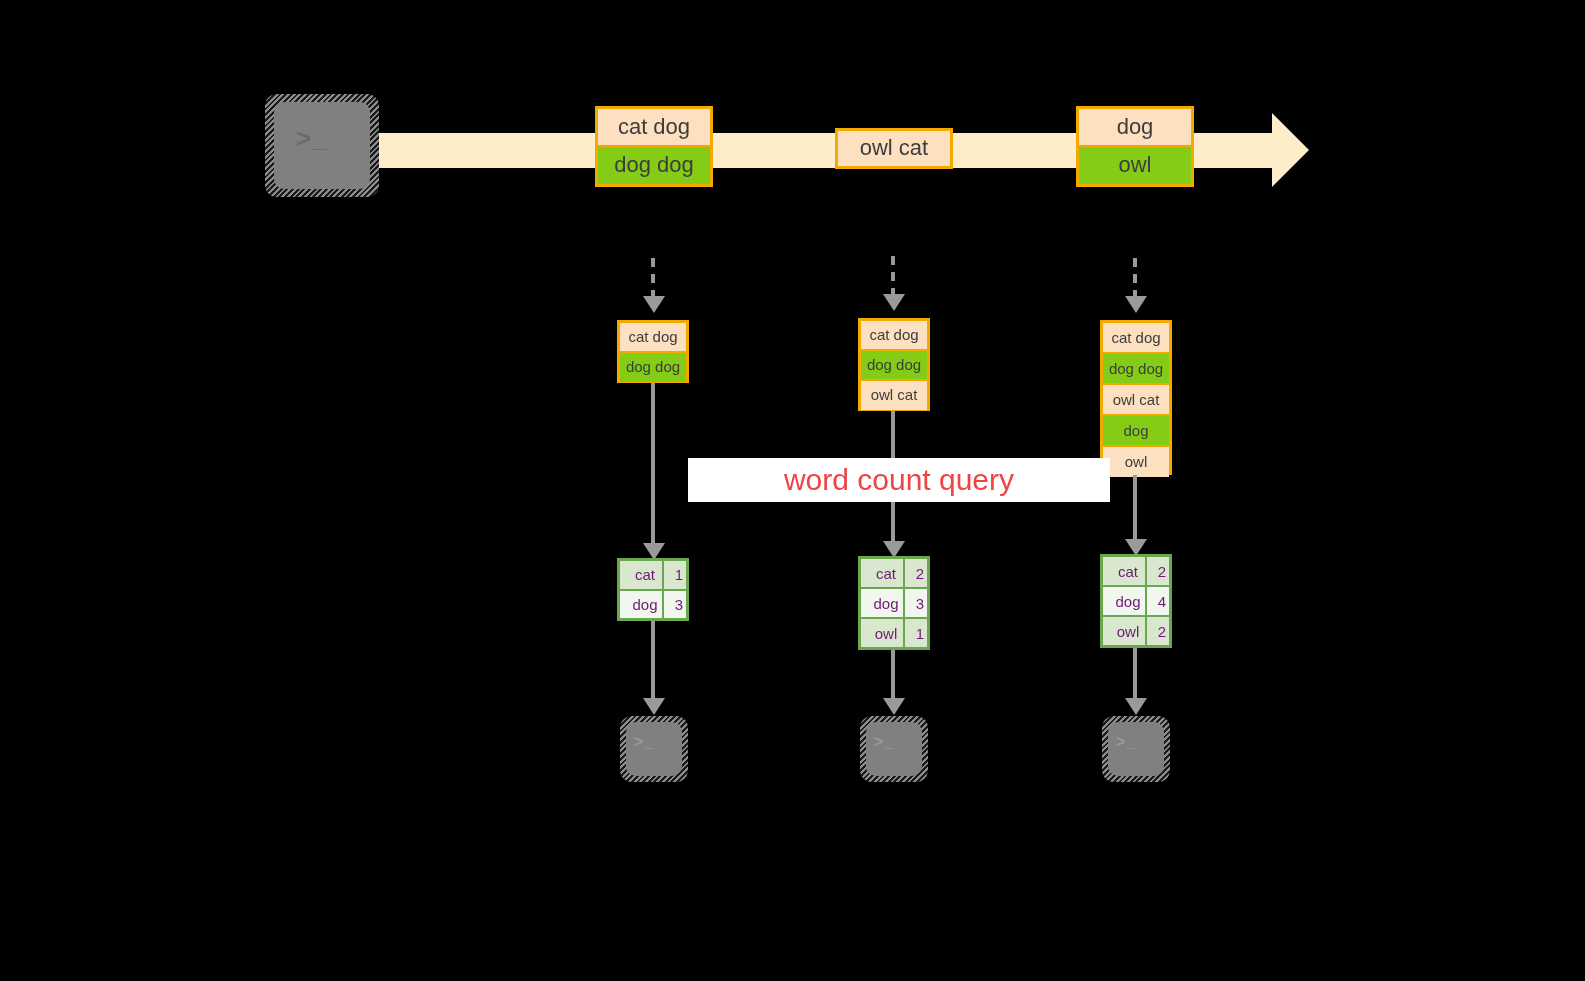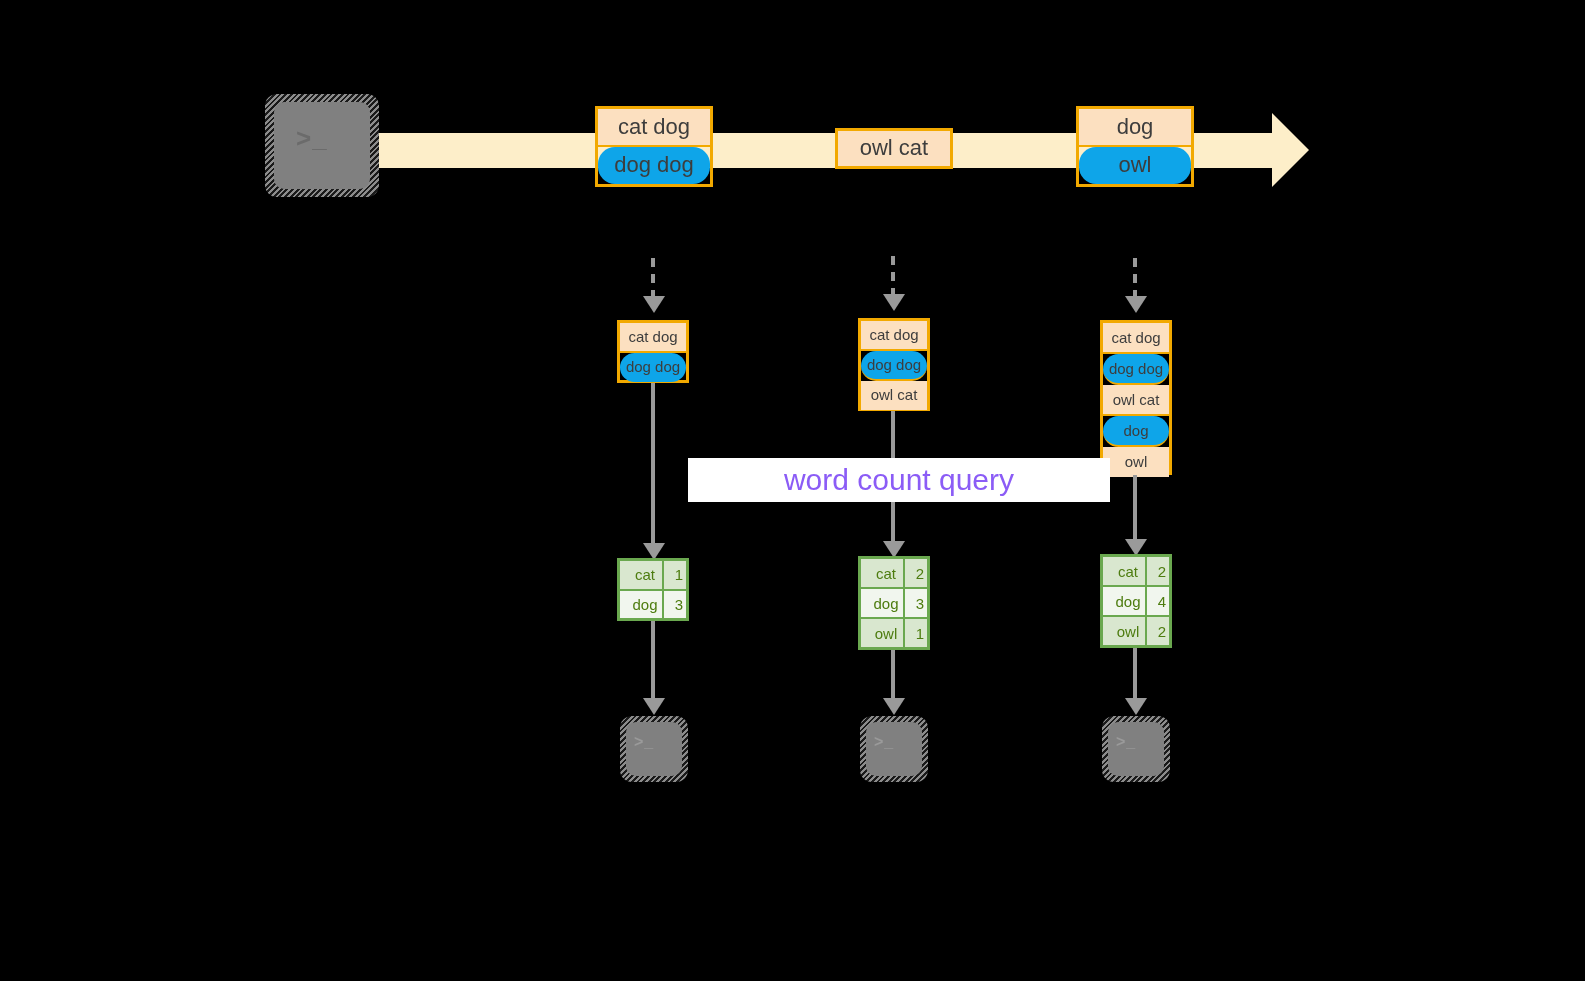--- a/index.html
+++ b/index.html
@@ -28,43 +28,43 @@
   .arrowhead{position:absolute;width:0;height:0;}
 
   
   .obox{position:absolute;box-sizing:border-box;border:3px solid #f2a900;}
   .obox .row{
     box-sizing:border-box;text-align:center;color:#3d3d3d;
     border-bottom:2px solid #f2a900;overflow:hidden;white-space:nowrap;
   }
   .obox .row:last-child{border-bottom:none;}
   .obox .row.dark{background:#fce0c0;}
-  .obox .row.light{background:#0ea5e9;border-radius:17px;}
+  .obox .row.light{background:#84cc16;}
 
   
   .gbox{position:absolute;box-sizing:border-box;border:3px solid #6aa84f;display:flex;flex-direction:column;}
   .gbox .grow{display:flex;box-sizing:border-box;border-bottom:2px solid #6aa84f;flex:1;}
   .gbox .grow:last-child{border-bottom:none;}
   .gbox .gc{box-sizing:border-box;display:flex;align-items:center;justify-content:center;
-            color:#4d7c0f;white-space:nowrap;padding-left:8px;}
+            color:#701a75;white-space:nowrap;padding-left:8px;}
   .gbox .gc.k{border-right:2px solid #6aa84f;}
   .gbox .grow.dark .gc{background:#d9e7cf;}
   .gbox .grow.light .gc{background:#f1f6ee;}
 
   
   .vline{position:absolute;background:#9a9a9a;width:4px;}
   .vdash{position:absolute;width:4px;
          background:repeating-linear-gradient(to bottom,#9a9a9a 0 9px,transparent 9px 16px);}
   .vhead{position:absolute;width:0;height:0;
          border-left:11px solid transparent;border-right:11px solid transparent;
          border-top:17px solid #9a9a9a;}
 
   
   .qlabel{position:absolute;background:#ffffff;display:flex;align-items:center;
-          justify-content:center;color:#8b5cf6;white-space:nowrap;}
+          justify-content:center;color:#ef4444;white-space:nowrap;}
 </style>
 </head>
 <body>
 
 <div id="stage">
 
   <div class="band" style="left:368px;top:133px;width:906px;height:35px;"></div>
   <div class="arrowhead" style="left:1272px;top:113px;border-top:37px solid transparent;border-bottom:37px solid transparent;border-left:37px solid #fdeec9;"></div>
 
   <div class="term" style="left:265px;top:94px;width:114px;height:103px;">

